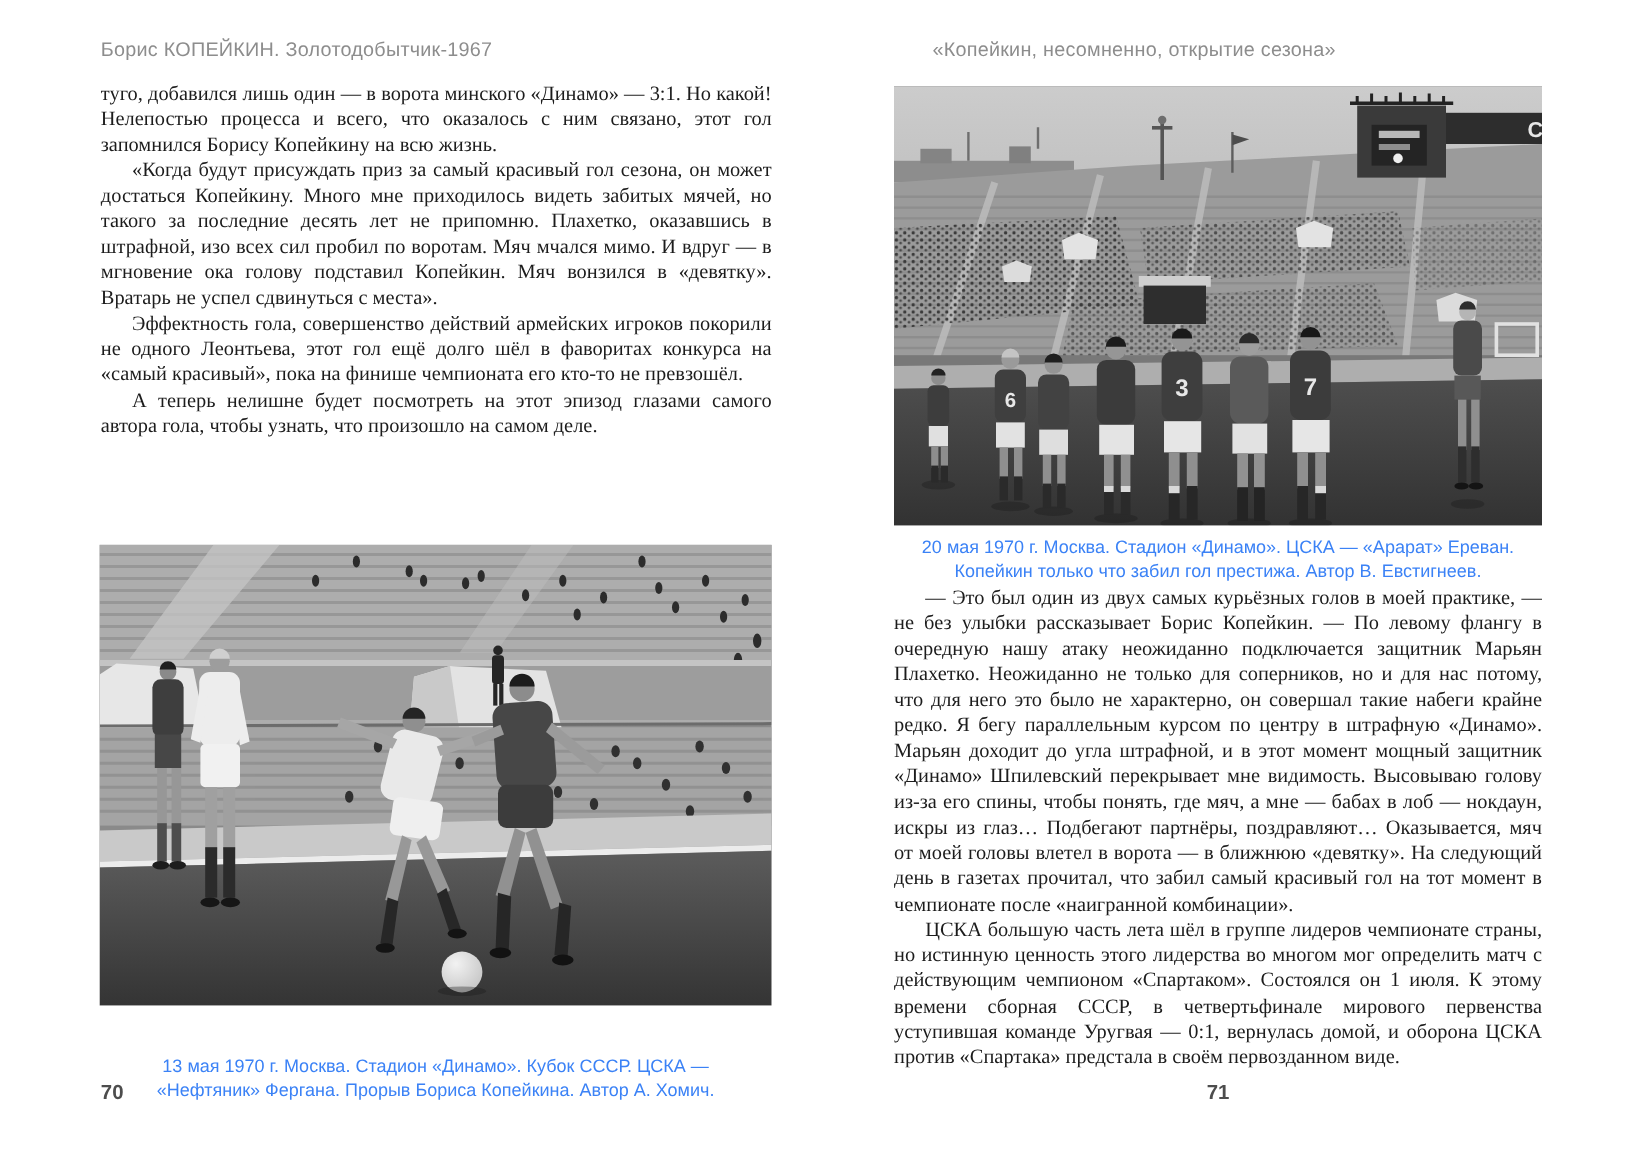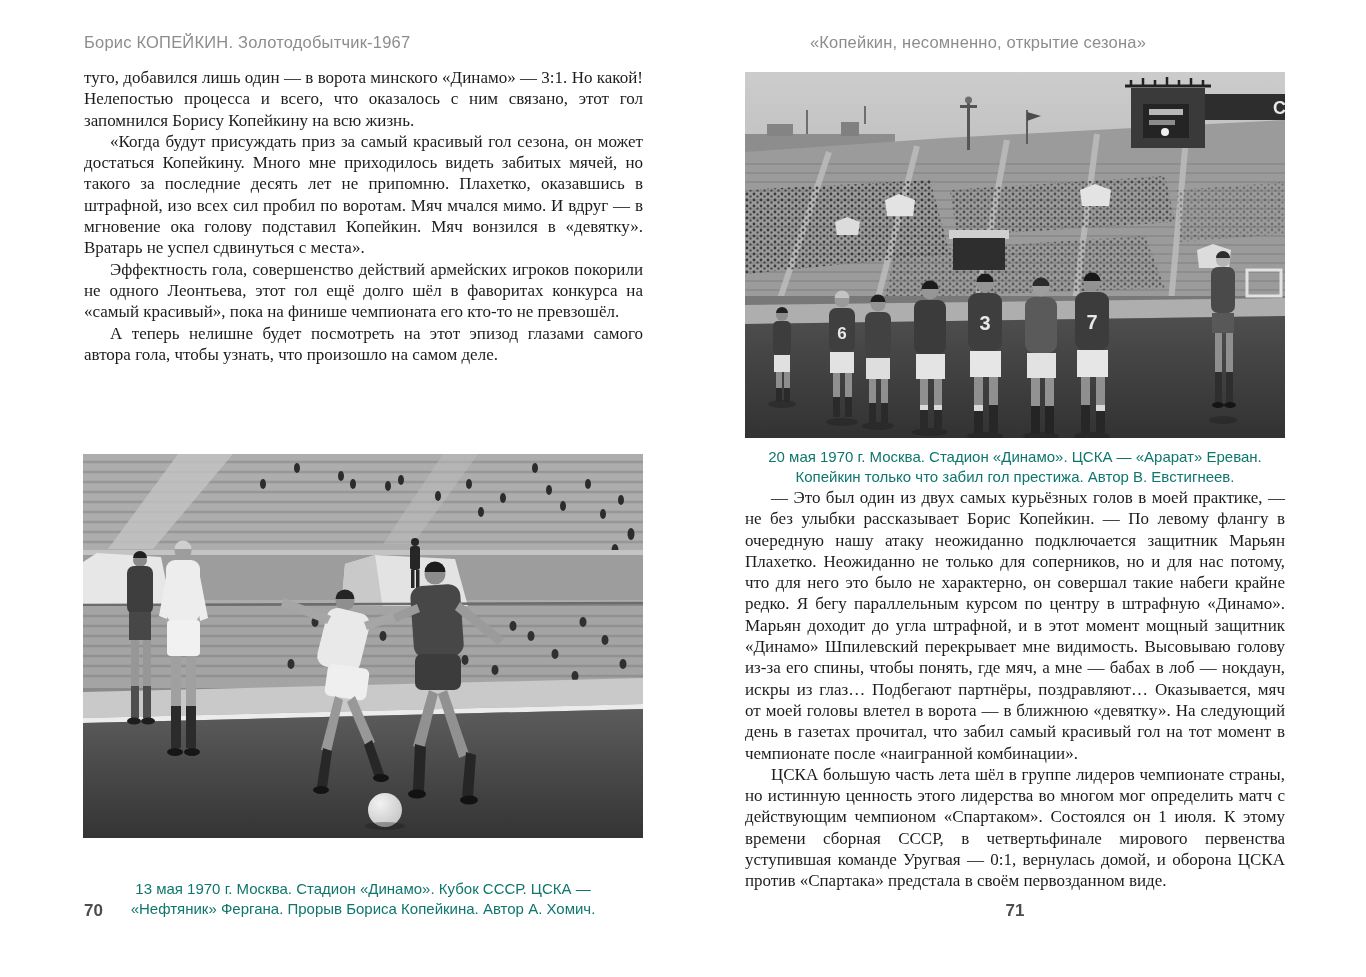--- a/index.html
+++ b/index.html
@@ -1,32 +1,32 @@
 <!DOCTYPE html>
 <html lang="ru"><head>
 <meta charset="utf-8">
 <style>
   html,body{margin:0;padding:0;background:#ffffff;}
   .spread{position:relative;width:1366px;height:977px;background:#ffffff;overflow:hidden;
           font-family:"Liberation Serif","DejaVu Serif",serif;}
   .running-header{position:absolute;top:33px;font-family:"Liberation Sans","DejaVu Sans",sans-serif;
           font-size:16.5px;color:#8d8d8d;letter-spacing:.2px;white-space:nowrap;}
   .rh-left{left:84px;}
-  .rh-right{left:708px;width:540px;text-align:center;}
+  .rh-right{left:777px;width:540px;text-align:left;}
   .body-text{position:absolute;font-size:17px;line-height:21.3px;color:#1c1c1c;text-align:justify;}
   .bt-left{left:84px;top:67px;width:559px;}
   .bt-right{left:745px;top:487px;width:540px;}
   .body-text p{margin:0;}
   .body-text p.indent{text-indent:26px;}
   .photo{position:absolute;overflow:hidden;background:#8a8a8a;}
   .photo svg{display:block;width:100%;height:100%;}
   .photo-left{left:83px;top:454px;width:560px;height:384px;}
   .photo-right{left:745px;top:72px;width:540px;height:366px;}
   .caption{position:absolute;font-family:"Liberation Sans","DejaVu Sans",sans-serif;
-          font-size:15px;line-height:19.5px;color:#0f766e;text-align:center;}
+          font-size:15px;line-height:19.5px;color:#3b82f6;text-align:center;}
   .cap-left{left:84px;top:847px;width:558px;margin-top:32px;}
   .cap-right{left:745px;top:447px;width:540px;}
   .page-number{position:absolute;top:901px;font-family:"Liberation Sans","DejaVu Sans",sans-serif;
           font-size:17px;font-weight:bold;color:#4d4d4d;}
   .pn-left{left:84px;}
   .pn-right{left:745px;width:540px;text-align:center;}
   .shirt-number{font-family:"Liberation Sans","DejaVu Sans",sans-serif;font-weight:bold;fill:#e8e8e8;}
 </style>
 </head>
 <body>

